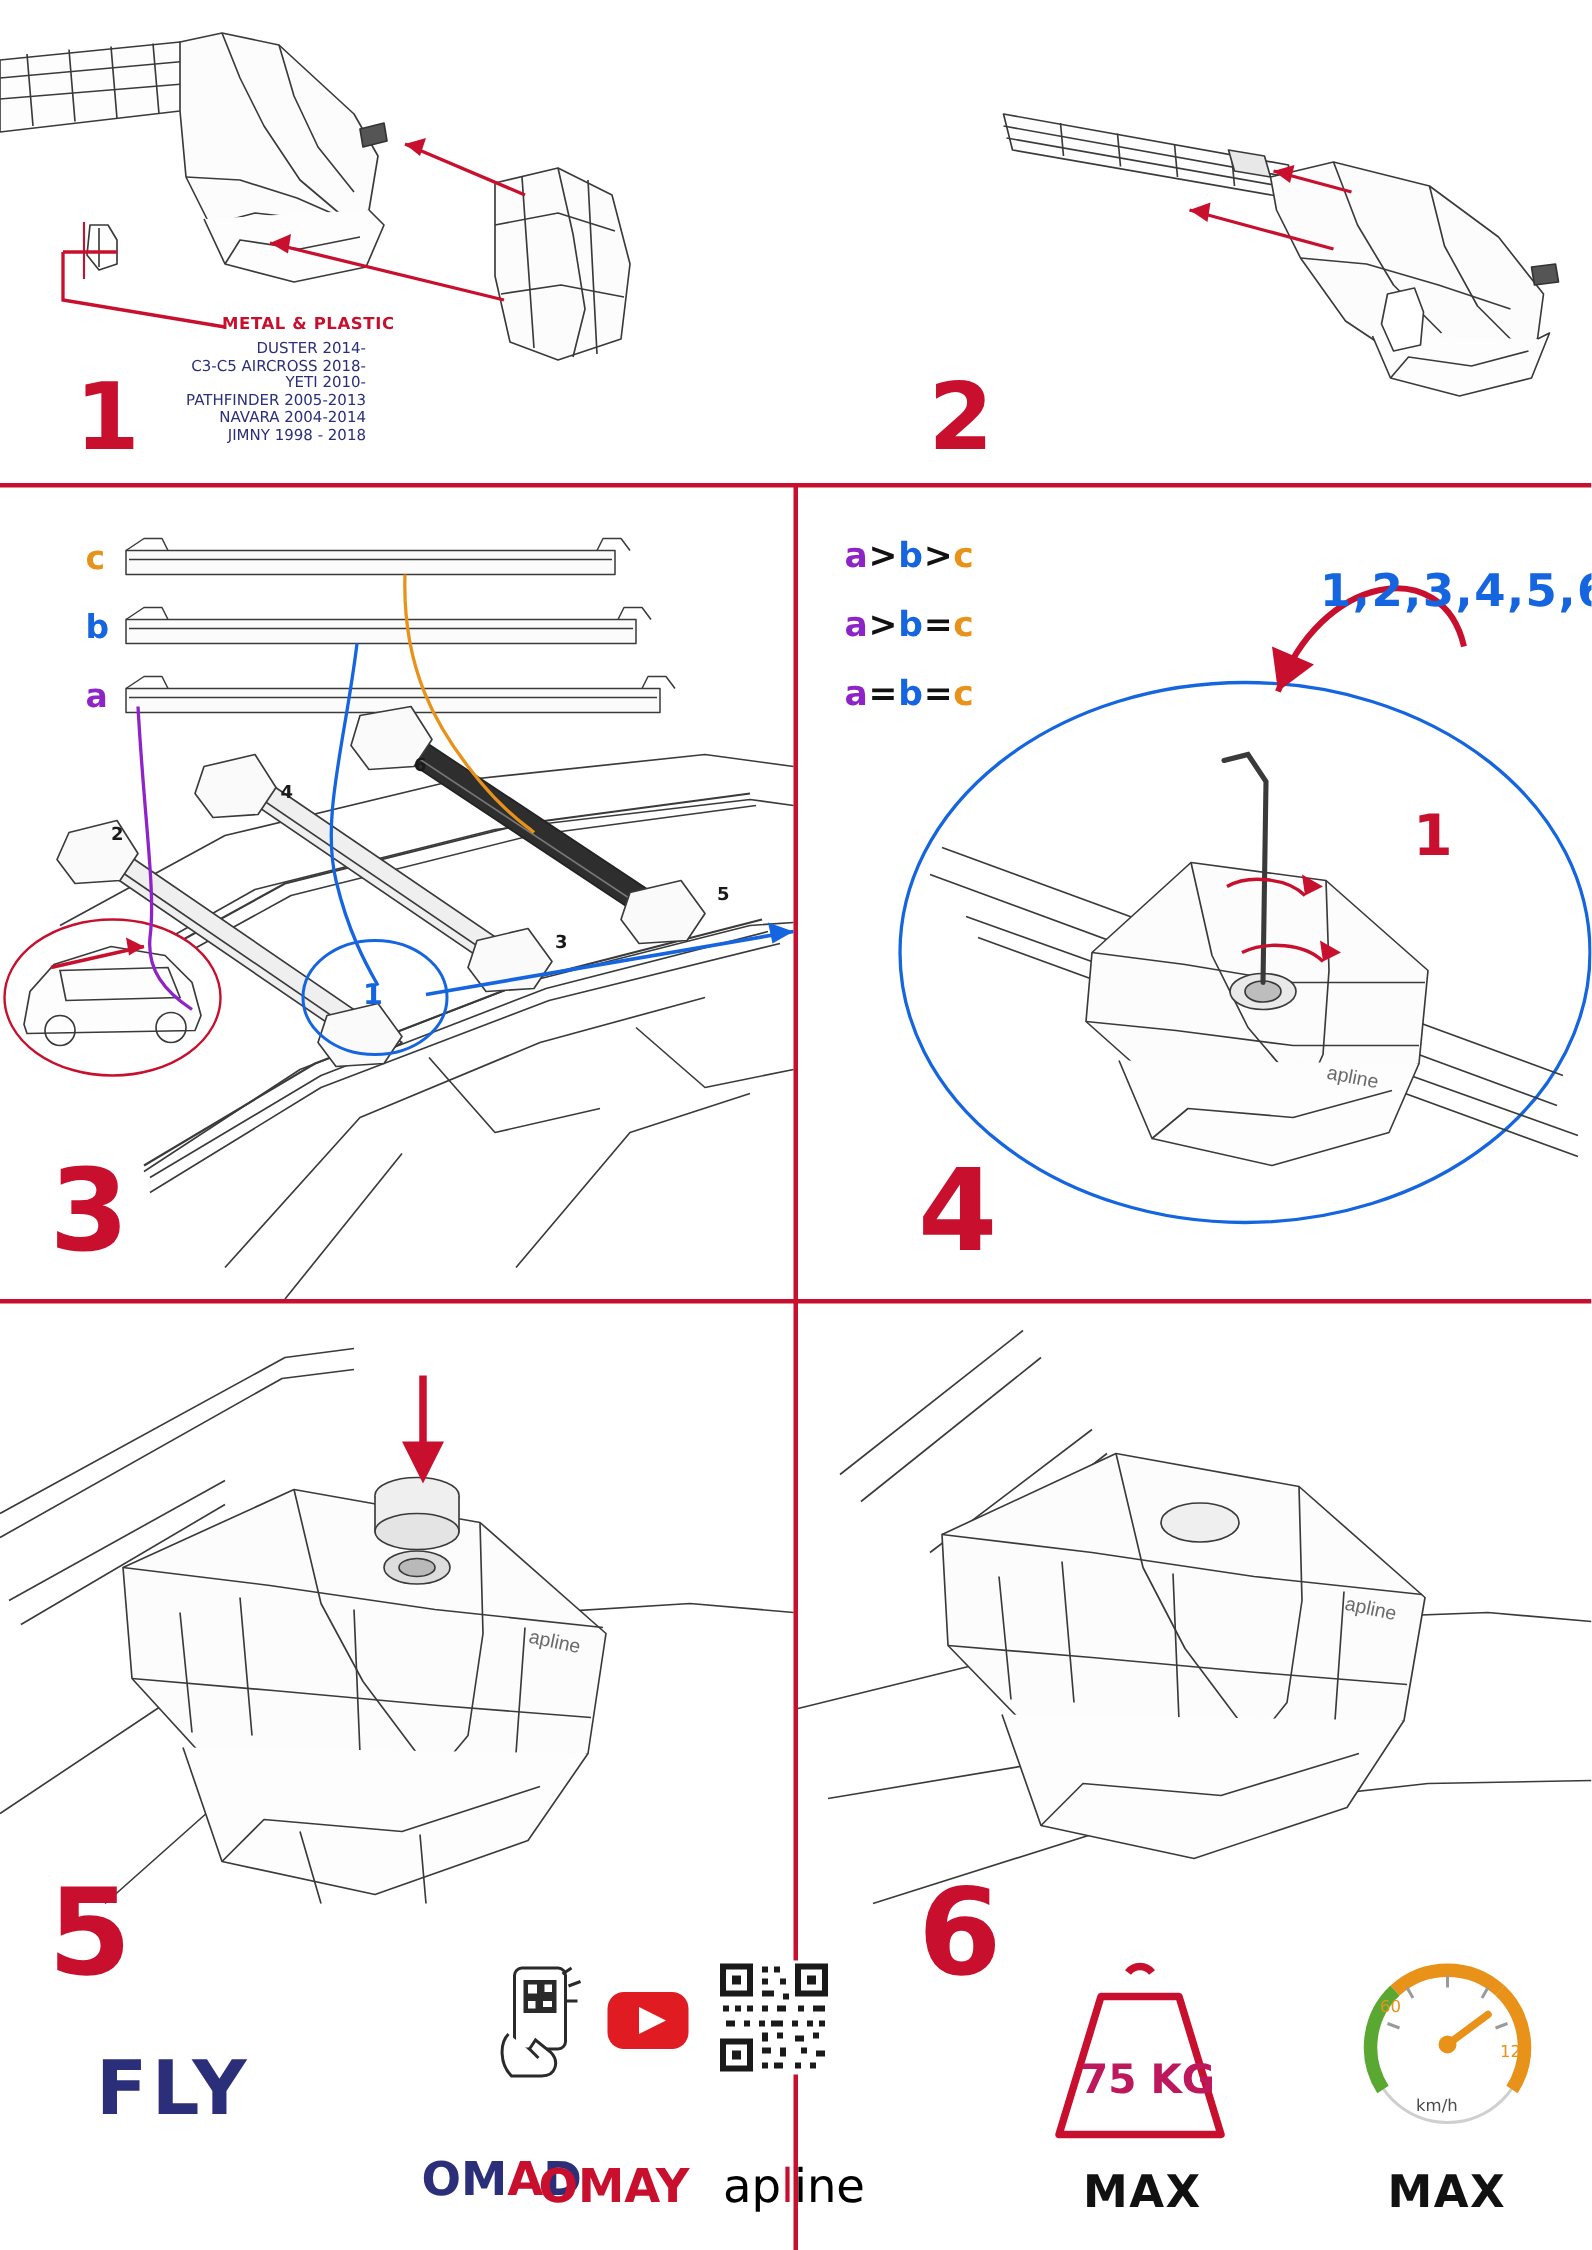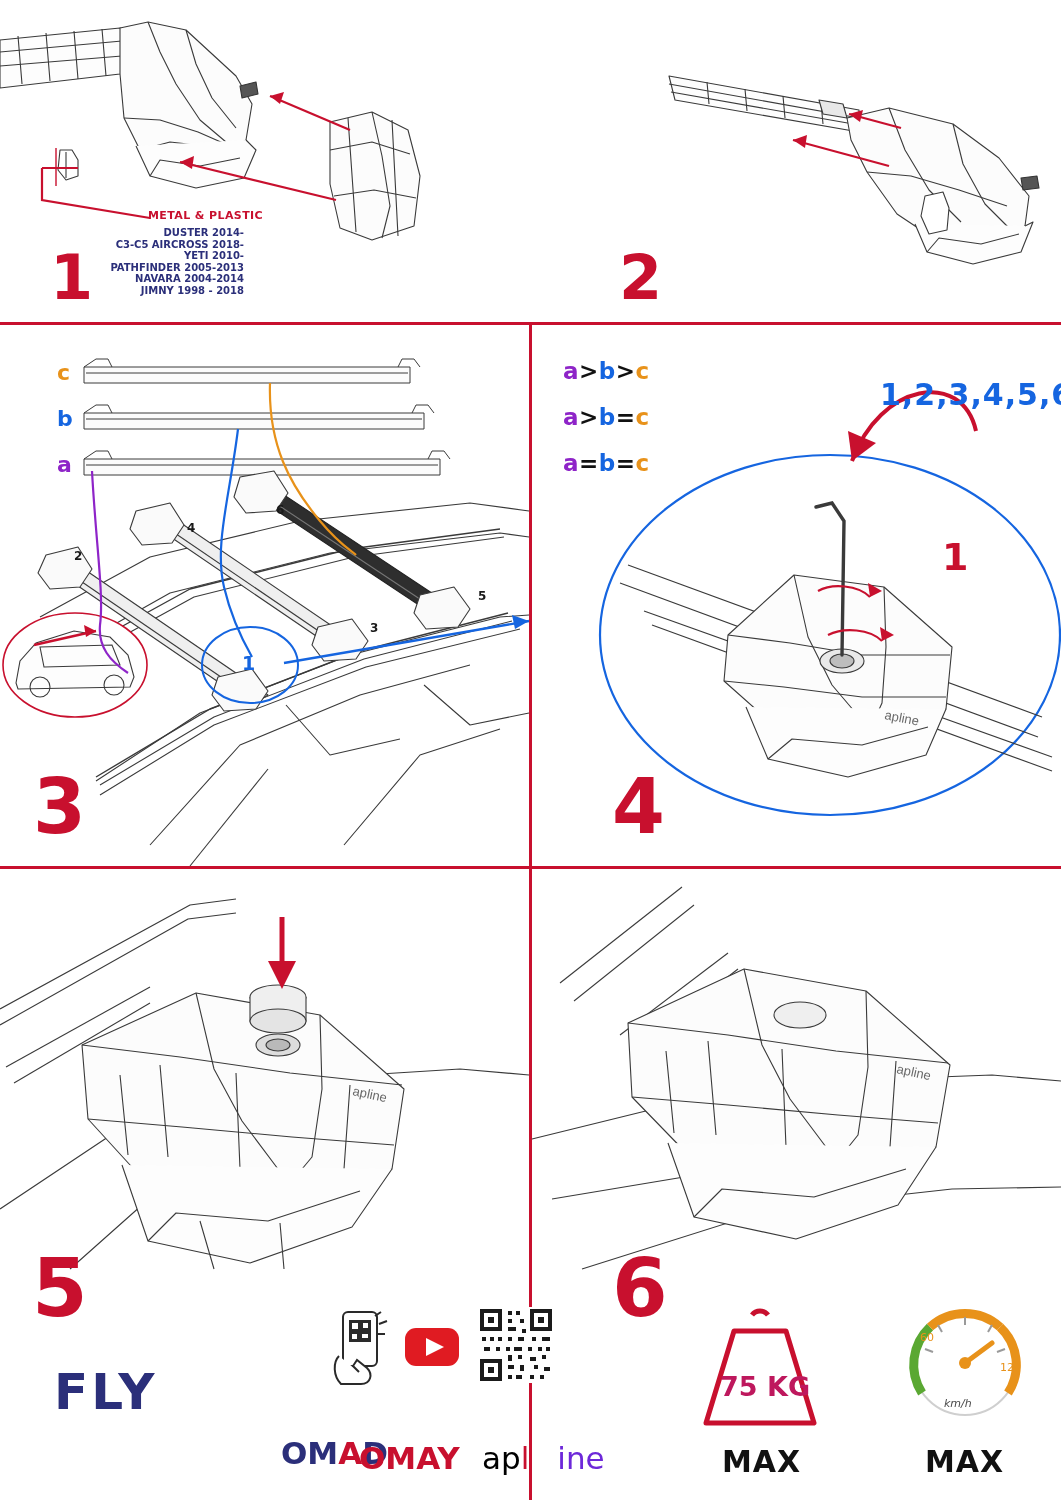--- a/index.html
+++ b/index.html
@@ -11,21 +11,21 @@
   .vrule{position:absolute;width:3px;background:#c8102e;}
 
   
   .stepnum{position:absolute;font-family:"DejaVu Sans",sans-serif;font-weight:700;color:#c8102e;line-height:1;}
 
   .panel{position:absolute;}
   svg{display:block;overflow:visible;}
 
   
   .metal-title{position:absolute;color:#c8102e;font-size:11px;font-weight:700;letter-spacing:.4px;font-family:"DejaVu Sans",sans-serif;}
-  .metal-list{position:absolute;color:#2b2f7a;font-size:10px;font-weight:700;line-height:11.5px;text-align:right;font-family:"DejaVu Sans",sans-serif;white-space:pre;}
+  .metal-list{position:absolute;color:#2b2f7a;font-size:10px;font-weight:400;line-height:11.5px;text-align:right;font-family:"DejaVu Sans",sans-serif;white-space:pre;}
 
   .eqrow{position:absolute;font-family:"DejaVu Sans",sans-serif;font-size:23px;font-weight:700;letter-spacing:.5px;}
   .ca{color:#8e24c8;}
   .cb{color:#1565e0;}
   .cc{color:#e8921a;}
   .csym{color:#111;}
 
   .barlabel{position:absolute;font-family:"DejaVu Sans",sans-serif;font-size:22px;font-weight:700;}
 
   .seqlabel{position:absolute;font-family:"DejaVu Sans",sans-serif;font-size:30px;font-weight:700;color:#1565e0;letter-spacing:1px;}
@@ -33,21 +33,21 @@
   .smallnum{position:absolute;font-family:"DejaVu Sans",sans-serif;font-size:12px;font-weight:700;color:#1a1a1a;}
   .callout1{position:absolute;font-family:"DejaVu Sans",sans-serif;font-weight:700;color:#1565e0;font-size:19px;}
   .callout-red{position:absolute;font-family:"DejaVu Sans",sans-serif;font-weight:700;color:#c8102e;font-size:38px;}
 
   
   .fly{position:absolute;font-family:"DejaVu Sans",sans-serif;font-size:50px;font-weight:700;color:#2b2f7a;letter-spacing:3px;}
   .brand{position:absolute;font-family:"DejaVu Sans",sans-serif;font-size:31px;font-weight:700;}
   .ap-word{letter-spacing:0px;}
   .max-label{position:absolute;font-family:"DejaVu Sans",sans-serif;font-size:30px;font-weight:700;color:#111;letter-spacing:1px;}
   .kgtext{position:absolute;font-family:"DejaVu Sans",sans-serif;font-size:27px;font-weight:700;color:#be185d;}
-  .kmh{position:absolute;font-family:"DejaVu Sans",sans-serif;font-size:11px;color:#4a4a4a;font-style:italic;}
+  .kmh{position:absolute;font-family:"DejaVu Sans",sans-serif;font-size:11px;color:#4a4a4a;}
   .gauge-t{position:absolute;font-family:"DejaVu Sans",sans-serif;font-size:11px;color:#e8921a;margin-top:32px;}
 </style>
 </head>
 <body>
 
 <div class="sheet">
 
   <div class="hrule" style="top:322px;"></div>
   <div class="hrule" style="top:866px;"></div>
   <div class="vrule" style="left:529px;top:322px;height:544px;"></div>
@@ -314,21 +314,21 @@
       </g>
 
       <g>
         <path d="M282 48 L282 106" stroke="#c8102e" stroke-width="5" fill="none"></path>
         <polygon points="282,120 268,92 296,92" fill="#c8102e"></polygon>
       </g>
       <text x="352" y="226" font-family="Liberation Sans, sans-serif" font-size="13" fill="#6a6a6a" transform="rotate(12 352 226)">apline</text>
     </svg>
     <div class="stepnum" style="left:32px;top:380px;font-size:80px;">5</div>
 
-    <div class="fly" style="left:54px;top:494px;">FLY</div>
+    <div class="fly" style="left:64px;top:494px;">FLY</div>
 
     <svg style="position:absolute;left:327px;top:441px;" width="64" height="84" viewBox="0 0 64 84">
       <rect x="16" y="2" width="34" height="54" rx="5" fill="#fff" stroke="#2a2a2a" stroke-width="2"></rect>
       <rect x="22" y="10" width="22" height="22" fill="#2a2a2a"></rect>
       <rect x="25" y="13" width="6" height="6" fill="#fff"></rect>
         <rect x="36" y="13" width="5" height="5" fill="#fff"></rect>
       <rect x="25" y="24" width="5" height="5" fill="#fff"></rect>
         <rect x="35" y="24" width="6" height="4" fill="#fff"></rect>
       <path d="M48 6 l6 -4 M52 14 l8 -3 M50 24 l8 0" stroke="#2a2a2a" stroke-width="2"></path>
       <path d="M12 46 C6 52 6 66 14 74 L34 74 C44 74 46 64 40 58 L30 50 L26 56 L32 62" fill="#fff" stroke="#2a2a2a" stroke-width="2"></path>
@@ -390,21 +390,21 @@
       </g>
     </svg>
 
     <div class="brand" style="left:281px;top:566px;">
       <span style="color:#2b2f7a;">OM</span><span style="color:#c8102e;">A</span><span style="color:#2b2f7a;">D</span>
     </div>
     <div class="brand" style="left:359px;top:571px;">
       <span style="color:#c8102e;">OM</span><span style="color:#c8102e;">A</span><span style="color:#c8102e;">Y</span>
     </div>
     <div class="brand ap-word" style="left:482px;top:571px;font-weight:400;">
-      <span style="color:#000000;">ap</span><span style="color:#c8102e;">l</span><span style="color:#6d28d9;padding-left:28px;">ine</span>
+      <span style="color:#000000;">ap</span><span style="color:#c8102e;">l</span><span style="color:#000000;">ine</span>
     </div>
   </div>
 
   <div class="panel" style="left:532px;top:869px;width:529px;height:631px;">
     <svg width="529" height="400" viewBox="0 0 529 400">
       <g fill="none" stroke="#3a3a3a" stroke-width="1.1" stroke-linejoin="round">
         <path d="M28 114 L150 18"></path>
         <path d="M42 132 L162 36"></path>
         <path d="M88 166 L196 84"></path>
         <path d="M100 182 L206 100"></path>

